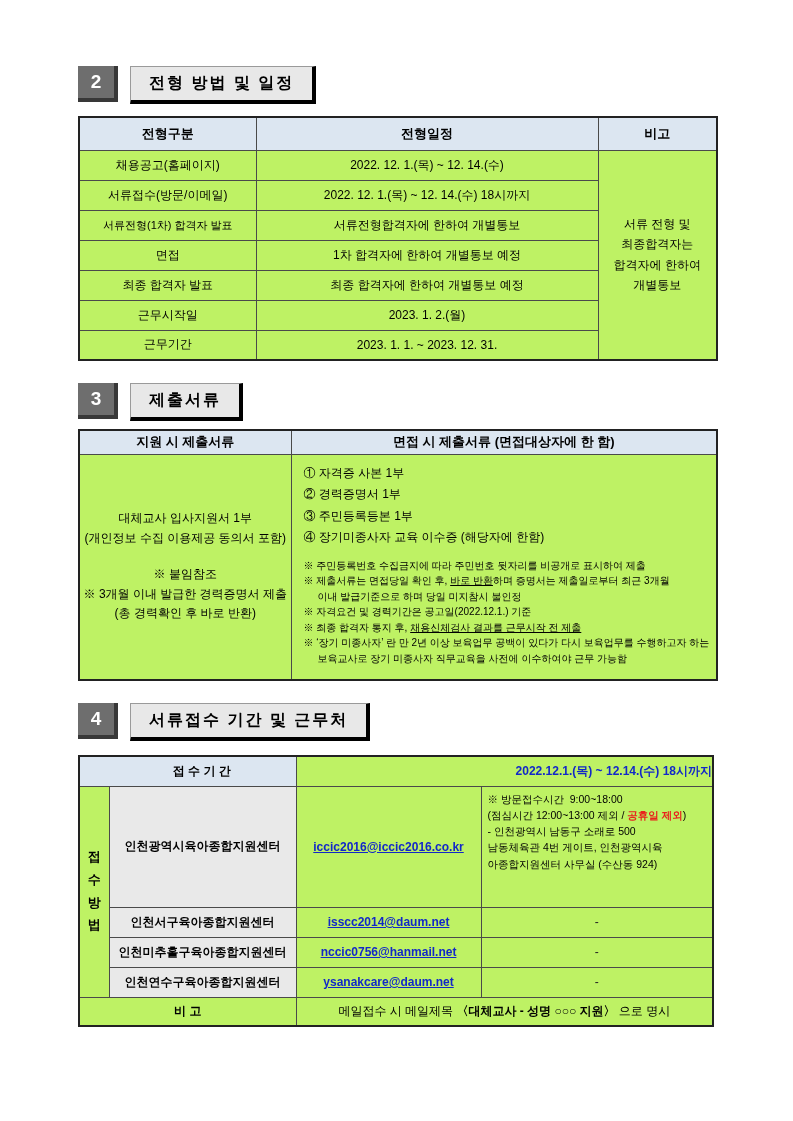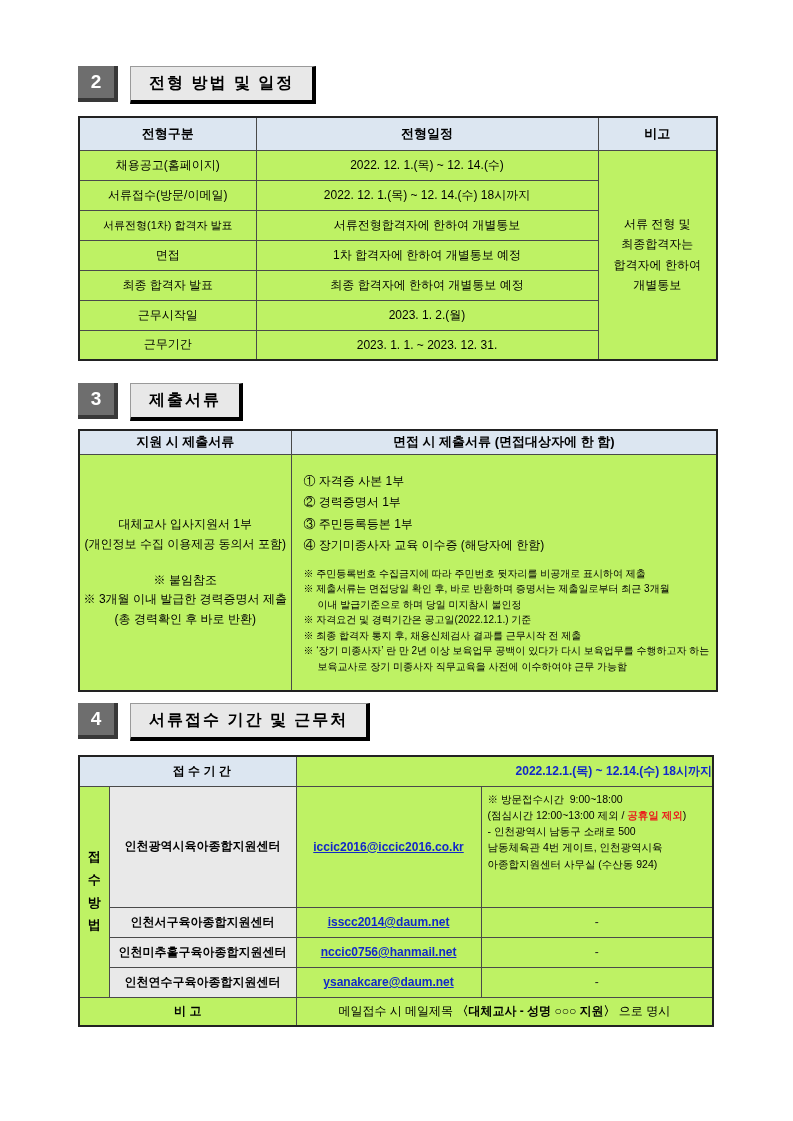--- a/index.html
+++ b/index.html
@@ -27,34 +27,34 @@
     display:flex; align-items:center;
     padding:0 18px;
     font-size:16px; font-weight:bold; letter-spacing:2px;
     white-space:nowrap;
   }
   
   table { border-collapse:collapse; table-layout:fixed; position:absolute; left:78px; background:#bef264; }
   td, th { border:1px solid #4a4a4a; box-sizing:border-box; overflow:hidden; padding:0; }
   .t1, .t2, .t3 { border:2px solid #222; }
   .blue { background:#dce6f1; font-weight:bold; }
-  .u { }
+  .u { text-decoration:underline; }
   
   .t1 { width:638px; top:116px; }
   .t1 th { font-size:13px; height:33px; text-align:center; }
   .t1 td { font-size:12px; height:30px; text-align:center; white-space:nowrap; }
   .t1 .note-cell { vertical-align:middle; }
   .t1 .note-cell div { line-height:1.7; font-size:12px; white-space:nowrap; }
   
   .t2 { width:638px; top:429px; }
   .t2 th { font-size:13px; height:24px; text-align:center; }
   .t2 .apply-cell { vertical-align:middle; text-align:center; font-size:12px; }
   .t2 .apply-cell div { line-height:1.65; white-space:nowrap; }
   .t2 .spacer { height:16px; }
-  .t2 .interview-cell { vertical-align:top; text-align:left; padding:16px 12px; height:226px; }
+  .t2 .interview-cell { vertical-align:top; text-align:left; padding:8px 12px; height:226px; }
   .t2 .items div { font-size:12px; line-height:1.8; white-space:nowrap; }
   .t2 .notes { margin-top:9px; }
   .t2 .notes > div { font-size:10px; line-height:1.55; white-space:nowrap; }
   .t2 .cont { padding-left:14px; }
   
   .t3 { width:634px; top:755px; }
   .t3 td { font-size:12px; }
   .period-label { text-align:center; font-size:13px; height:30px;padding-left:28px; }
   .period-value { text-align:right; padding-left:26px; font-size:13px; font-weight:bold; color:#1228c8; white-space:nowrap; }
   .vert-cell { text-align:center; vertical-align:middle; }

